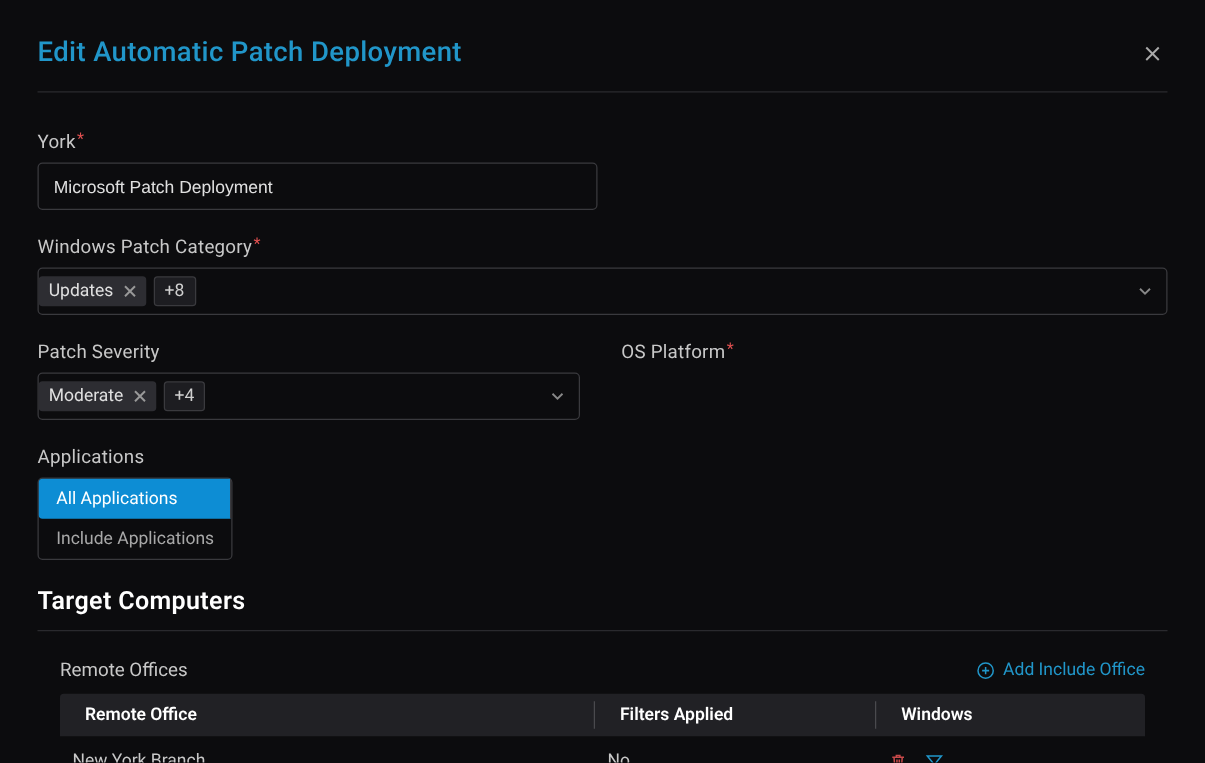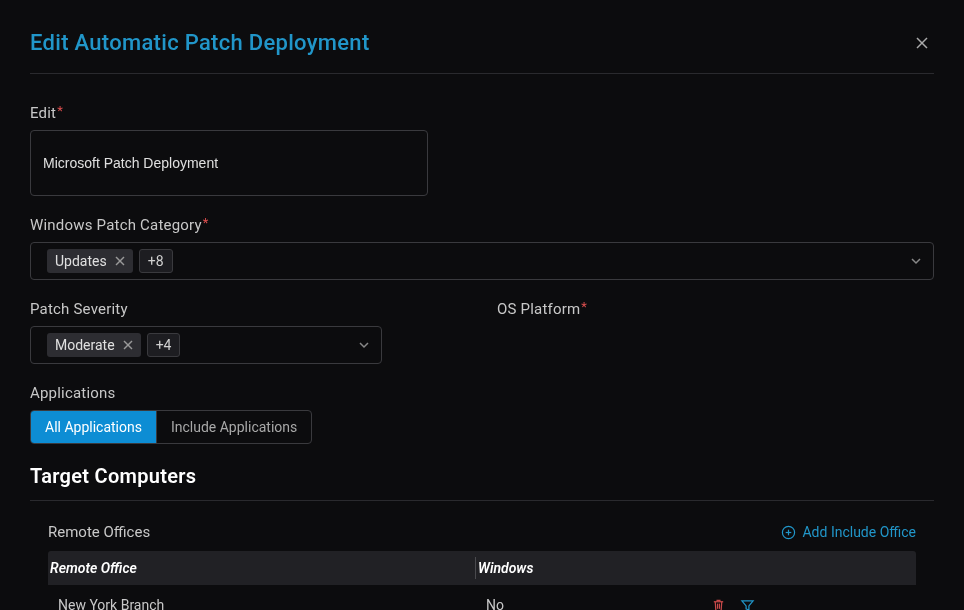--- a/index.html
+++ b/index.html
@@ -68,45 +68,45 @@
       color: #e05050;
       font-size: 13px;
       position: relative;
       top: -3px;
       margin-left: 1px;
     }
     .text-input {
       background: transparent;
       border: 1px solid #3a3a3e;
       border-radius: 4px;
-      padding: 24px 12px;
+      padding: 10px 12px;
       color: #e0e0e0;
       font-size: 14px;
-      width: 398px;
+      width: 448px;
       outline: none;
     }
     .multiselect, .select-field {
       background: transparent;
       border: 1px solid #3a3a3e;
       border-radius: 4px;
-      padding: 5px 16px;
+      padding: 5px 0;
       display: flex;
       align-items: center;
       min-height: 38px;
       position: relative;
       cursor: pointer;
     }
     .multiselect {
       gap: 6px;
     }
     .multiselect.full {
       width: 100%;
     }
     .multiselect.halfwidth {
-      width: 352px;
+      width: 434px;
     }
     .tag {
       background: #2d2d32;
       border-radius: 3px;
       padding: 4px 8px;
       display: flex;
       align-items: center;
       gap: 8px;
       color: #e0e0e0;
       font-size: 14px;
@@ -146,20 +146,21 @@
     }
     .select-value {
       color: #e0e0e0;
       font-size: 14px;
     }
     .tabs {
       display: flex;
       border: 1px solid #3a3a3e;
       border-radius: 4px;
       width: fit-content;
+      flex-direction: column;
     }
     .tab {
       padding: 8px 14px;
       color: #a8a8a8;
       font-size: 14px;
       cursor: pointer;
       border-right: 1px solid #3a3a3e;
     }
     .tab:last-child {
       border-right: none;
@@ -207,26 +208,25 @@
     }
     .table {
       width: 100%;
     }
     .table-header {
       display: flex;
       background: #212125;
       border-radius: 3px 3px 0 0;
     }
     .th {
-      padding: 9px 2px;
+      padding: 9px 20px;
       color: #fff;
       font-weight: 600;
       font-size: 14px;
       position: relative;
-      font-style: italic;
     }
     .th.col1 {
       flex: 0 0 428px;
     }
     .th.col2 {
       flex: 0 0 225px;
     }
     .th.col3 {
       flex: 1;
     }
@@ -283,21 +283,21 @@
         <line x1="13" y1="3" x2="3" y2="13"></line>
       </svg>
     </div>
   </div>
 
   <div class="form-body">
 
     <div class="form-row">
       <div class="form-group">
         <div class="form-label">
-          <span>Edit</span><span class="required">*</span>
+          <span>York</span><span class="required">*</span>
         </div>
         <input class="text-input" type="text" value="Microsoft Patch Deployment" style="">
       </div>
     </div>
 
     <div class="form-row">
       <div class="form-group" style="width:100%">
         <div class="form-label">
           <span>Windows Patch Category</span><span class="required">*</span>
         </div>
@@ -369,20 +369,21 @@
             <circle cx="8" cy="8" r="6.5"></circle>
             <line x1="8" y1="5" x2="8" y2="11"></line>
             <line x1="5" y1="8" x2="11" y2="8"></line>
           </svg>
           <span>Add Include Office</span>
         </div>
       </div>
       <div class="table">
         <div class="table-header">
           <div class="th col1">Remote Office</div>
+          <div class="th col2"><span class="th-divider"></span><span>Filters Applied</span></div>
           <div class="th col3"><span class="th-divider"></span><span>Windows</span></div>
         </div>
         <div class="table-row">
           <div class="td col1">New York Branch</div>
           <div class="td col2">No</div>
           <div class="td col3">
             <span class="action-icon trash">
               <svg viewBox="0 0 16 16" fill="none" stroke="currentColor" stroke-width="1.3">
                 <path d="M3 4h10"></path>
                 <path d="M6.5 4V2.5h3V4"></path>

